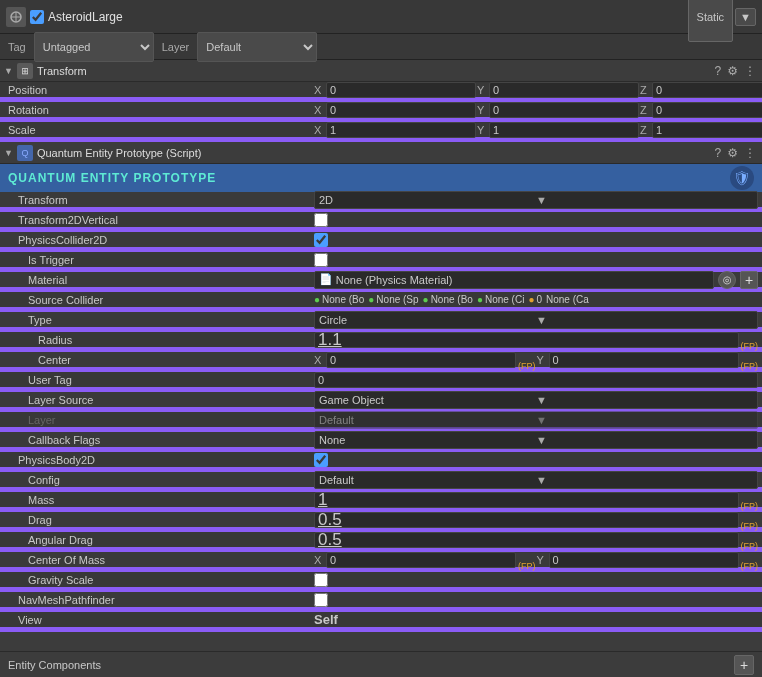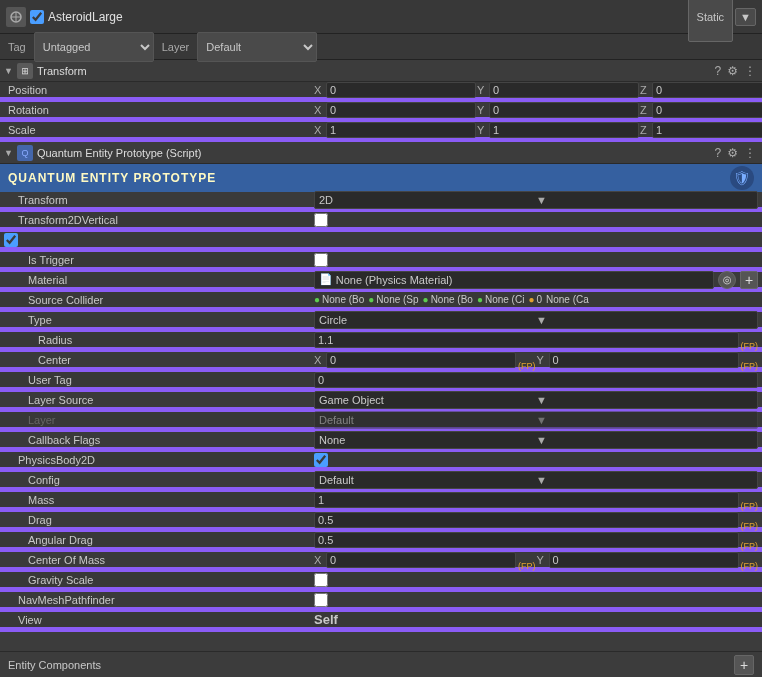--- a/index.html
+++ b/index.html
@@ -208,21 +208,21 @@
     
     .quantum-header {
       display: flex;
       align-items: center;
       background: #3560a0;
       height: 28px;
       padding: 0 8px;
     }
     .quantum-header-text {
       flex: 1;
-      color: #fef9c3;
+      color: #5eead4;
       font-size: 12px;
       font-weight: bold;
       letter-spacing: 1px;
     }
     .quantum-shield {
       width: 24px; height: 24px;
       background: #2a4a80;
       border-radius: 50%;
       display: flex; align-items: center; justify-content: center;
       color: #7aadff;
@@ -251,24 +251,25 @@
     .radius-value {
       flex: 1;
       display: flex;
       align-items: center;
     }
     .radius-input {
       flex: 1;
       background: #2a2a2a;
       border: 1px solid #444;
       color: #c8c8c8;
-      font-size: 11px;
+      font-size: 17px;
       padding: 1px 3px;
       border-radius: 2px;
       height: 16px;
+      text-decoration: underline;
     }
 
     
     .material-row-value {
       display: flex;
       flex: 1;
       align-items: center;
       gap: 4px;
     }
     .material-name {
@@ -456,20 +457,21 @@
       <span class="dropdown-caret">▼</span>
     </div>
   </div>
 
   <div class="prop-row">
     <span class="prop-label indent1">Transform2DVertical</span>
     <input type="checkbox" class="prop-checkbox" style="">
   </div>
 
   <div class="prop-row">
+    <span class="prop-label indent1">PhysicsCollider2D</span>
     <input type="checkbox" class="prop-checkbox" checked="" style="">
   </div>
 
   <div class="prop-row">
     <span class="prop-label indent2">Is Trigger</span>
     <input type="checkbox" class="prop-checkbox" style="">
   </div>
 
   <div class="prop-row">
     <span class="prop-label indent2">Material</span>

